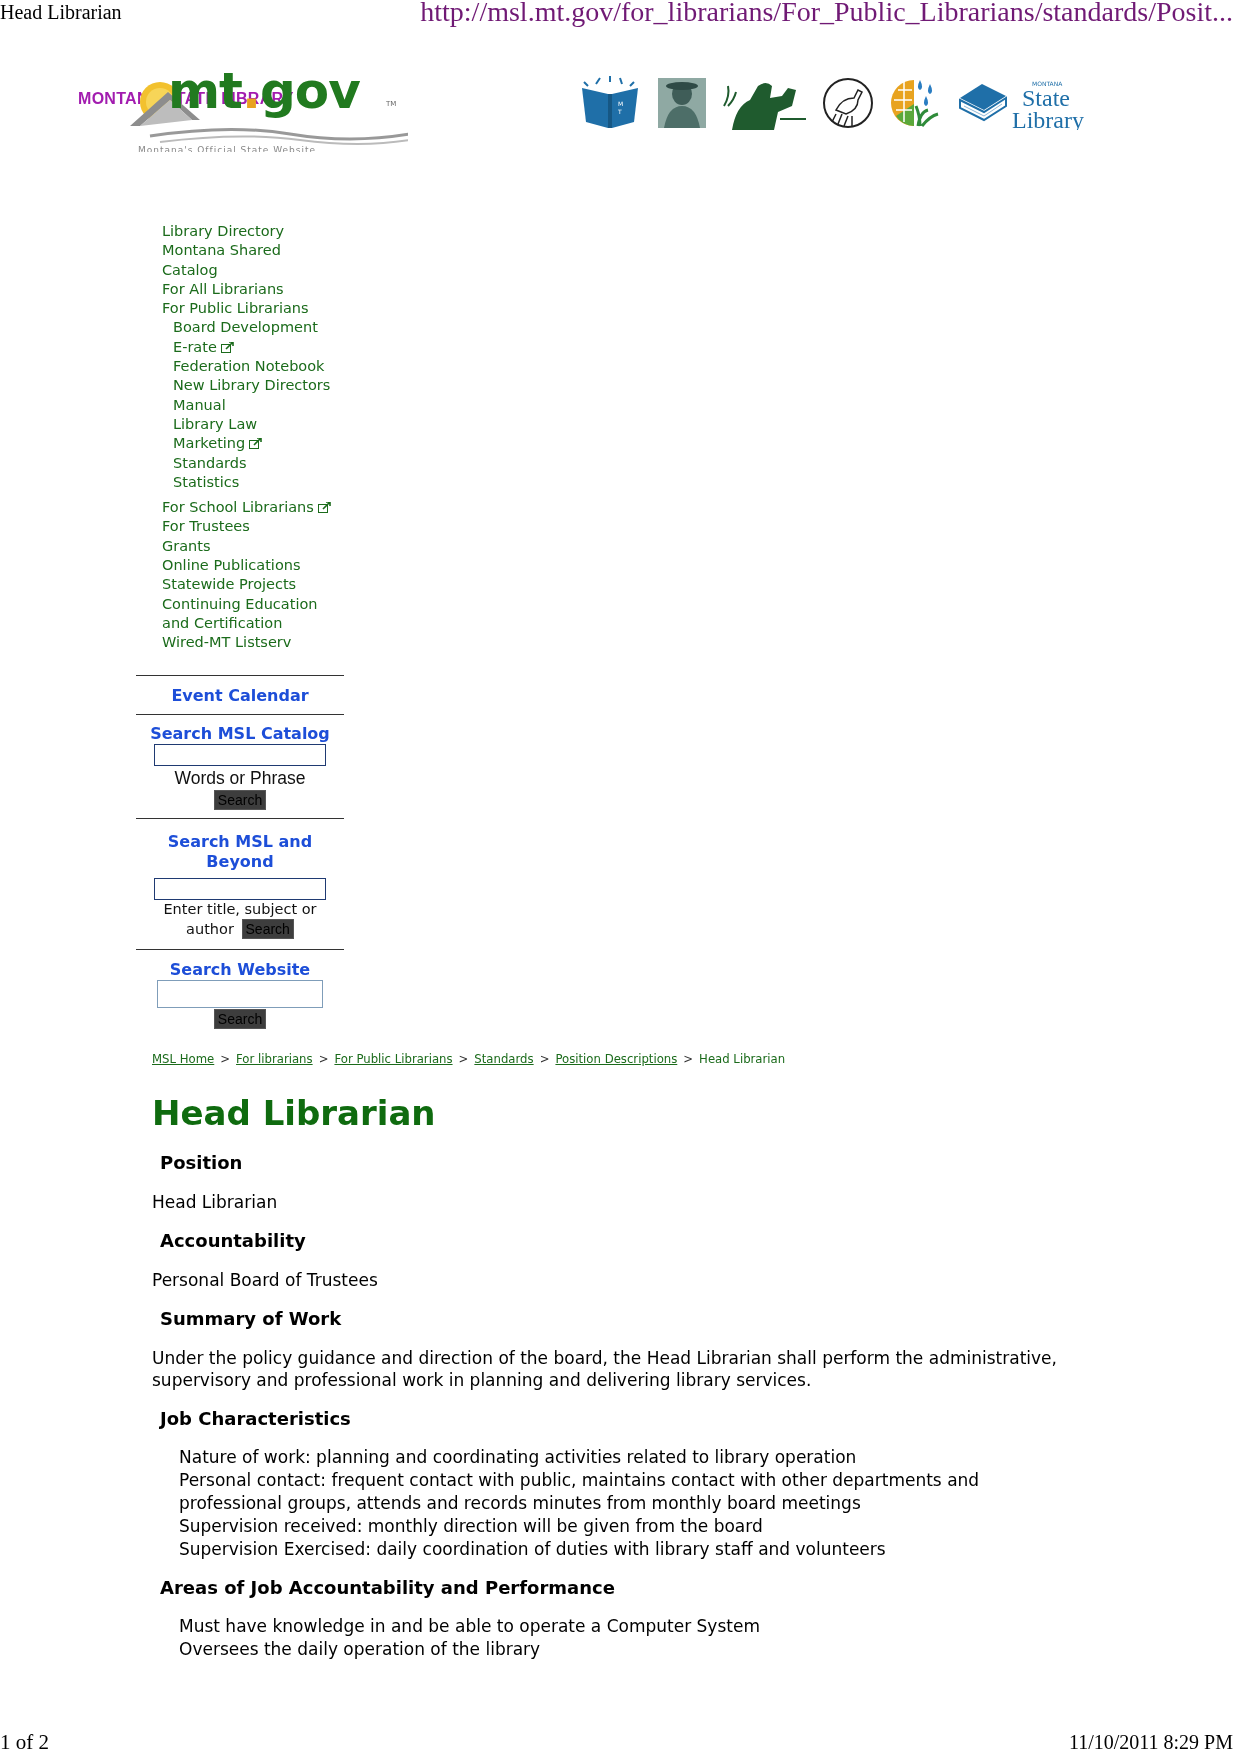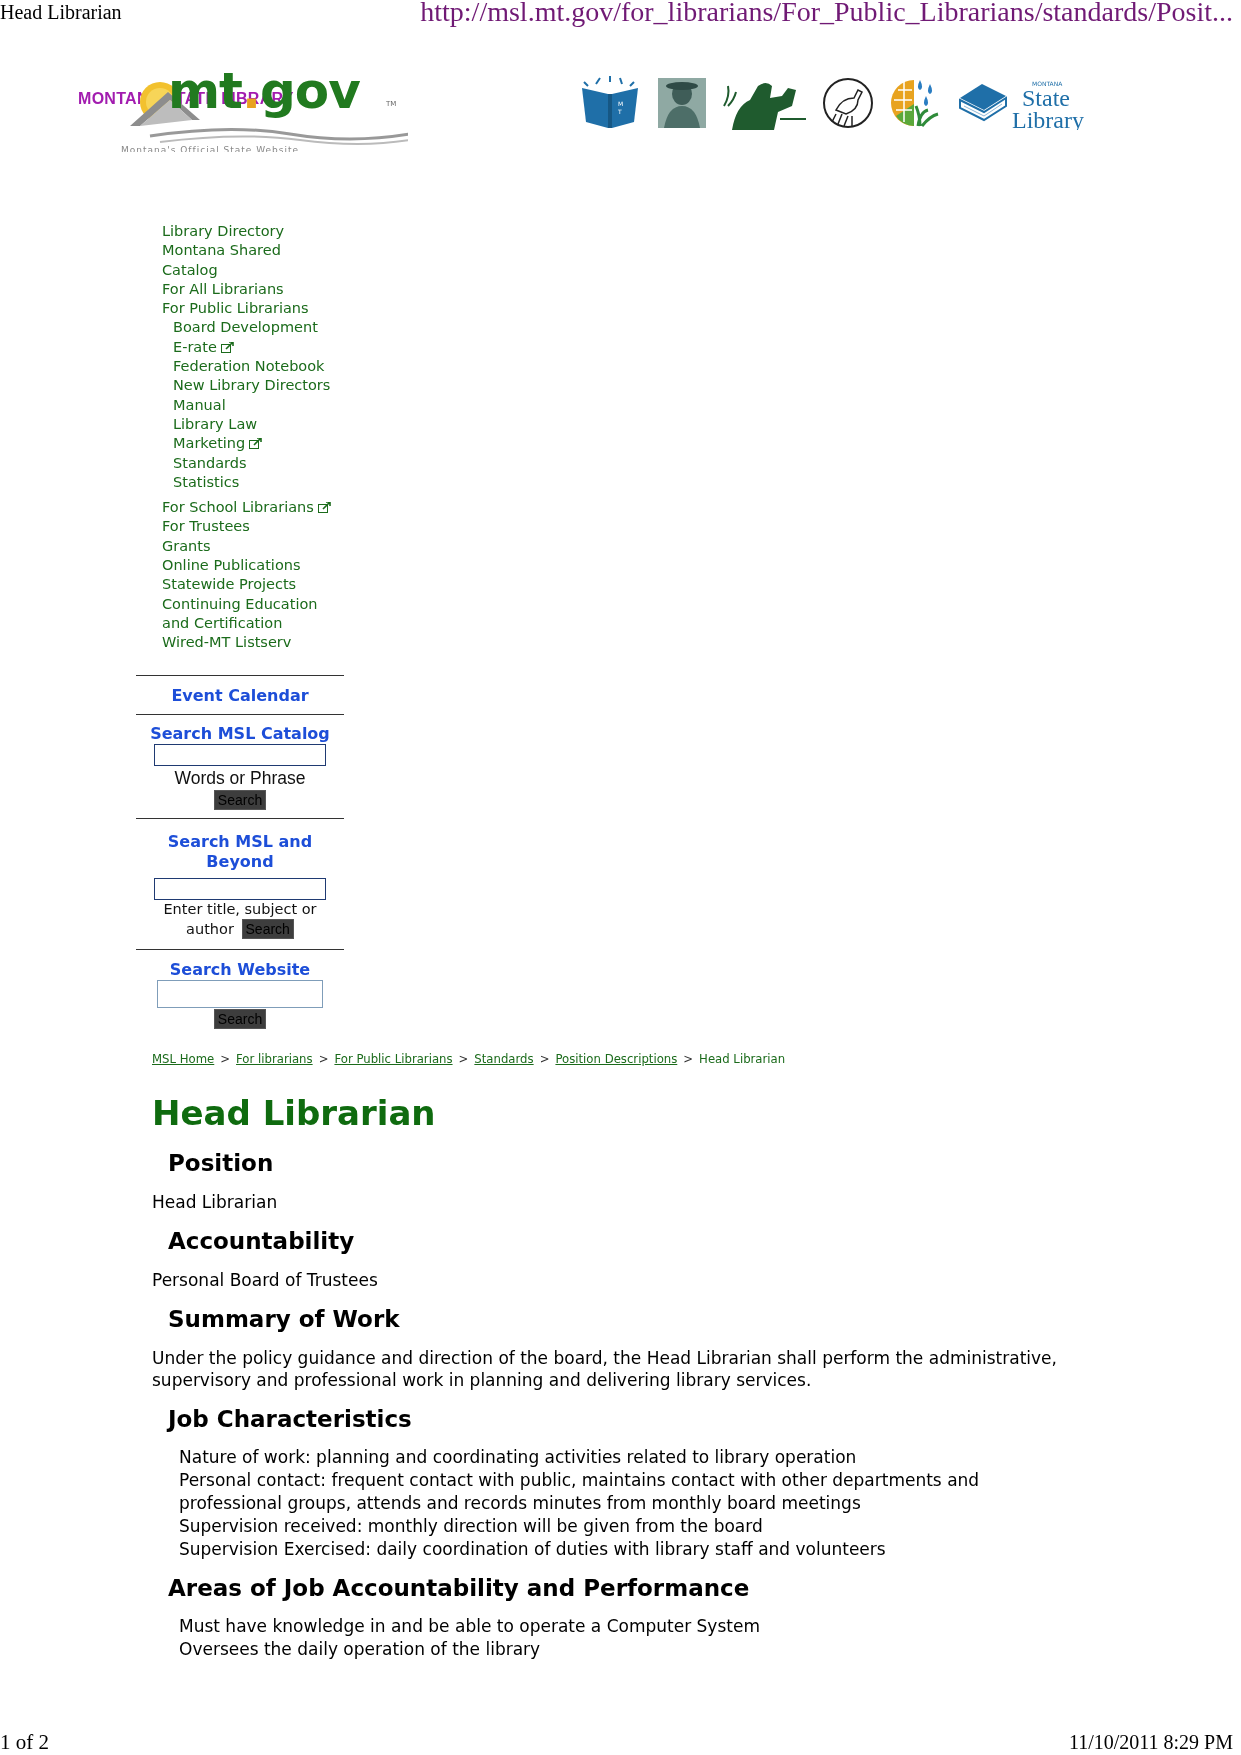--- a/index.html
+++ b/index.html
@@ -10,21 +10,21 @@
   .print-footer-left { position: absolute; left: 0; top: 1730px; font-family: "Liberation Serif", serif; font-size: 21px; line-height: 24px; }
   .print-footer-right { position: absolute; right: 8px; top: 1730px; font-family: "Liberation Serif", serif; font-size: 20px; line-height: 24px; }
 
   
   .banner-left { position: absolute; left: 78px; top: 64px; width: 330px; height: 88px; overflow: hidden; }
   .msl-title { position: absolute; left: 0; top: -6px; font-family: "Liberation Sans", sans-serif; font-weight: bold; font-size: 16px; letter-spacing: 0.3px; color: #a21caf; white-space: nowrap; margin-top: 32px; }
   .mtgov-logo { position: absolute; left: 52px; top: 10px; width: 280px; height: 80px; }
   .mtgov-text { position: absolute; left: 90px; top: -2px; font-family: "DejaVu Sans", sans-serif; font-weight: bold; font-size: 50px; color: #217a1f; letter-spacing: -1px; }
   .mtgov-dot { color: #e8a21f; }
   .tm { position: absolute; left: 308px; top: 36px; font-size: 7px; color: #666; }
-  .tagline { position: absolute; left: 43px; top: 81px; font-size: 9px; color: #888; white-space: nowrap; letter-spacing: 1px; }
+  .tagline { position: absolute; left: 60px; top: 81px; font-size: 9px; color: #888; white-space: nowrap; letter-spacing: 1px; }
 
   .banner-icons { position: absolute; left: 578px; top: 74px; height: 58px; display: flex; align-items: center; gap: 16px; }
   .bi { display: block; }
 
   
   .sidebar { position: absolute; left: 136px; top: 222px; width: 210px; }
   .nav-list { list-style: none; margin: 0; padding: 0 0 0 26px; }
   .nav-item { font-size: 14.5px; line-height: 19.3px; color: #1b6b1b; cursor: pointer; }
   .nav-item.sub { padding-left: 11px; }
   .nav-item.gap-before { margin-top: 6px; }
@@ -39,21 +39,21 @@
   .search-btn { display: inline-block; background: #3d3d3d; color: #000; font-family: "Liberation Sans", sans-serif; font-size: 14px; line-height: 18px; padding: 0 3px; border: 1px solid #555; cursor: pointer; }
 
   
   .breadcrumb { position: absolute; left: 152px; top: 1052px; font-size: 11.7px; color: #1b6b1b; white-space: nowrap; }
   .bc-link { color: #1b6b1b; text-decoration: underline; cursor: pointer; }
   .bc-sep { color: #333; margin: 0 6px; }
 
   
   .content { position: absolute; left: 152px; top: 1092px; width: 960px; }
   .page-title { font-weight: bold; font-size: 34px; color: #0f6b0f; margin: 0; line-height: 42px; }
-  .sec-h { font-weight: bold; font-size: 23px; margin: 16px; line-height: 22px; }
+  .sec-h { font-weight: bold; font-size: 18px; margin: 8px; line-height: 22px; }
   .sec-p { font-size: 17px; margin: 0; line-height: 22px; }
   .indent-block { padding-left: 27px; font-size: 17px; line-height: 23px; }
 </style>
 </head>
 <body>
 
 <div class="print-header-left">Head Librarian</div>
 <div class="print-header-right">http://msl.mt.gov/for_librarians/For_Public_Librarians/standards/Posit...</div>
 
 <div class="banner-left">

